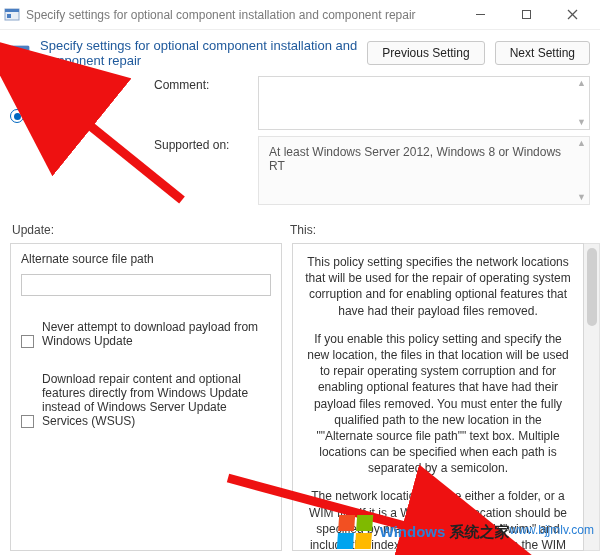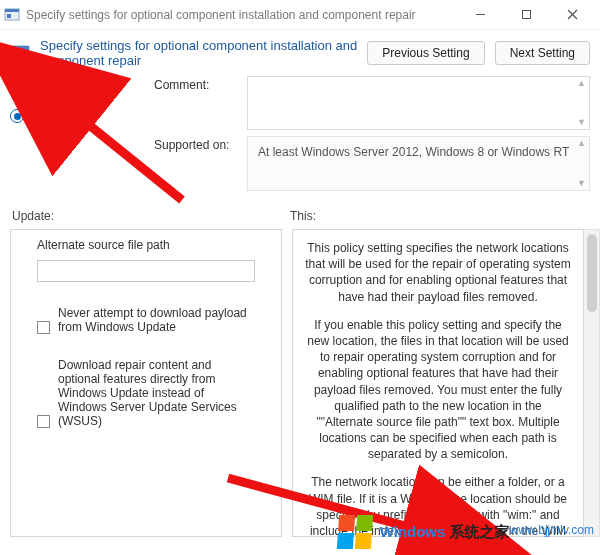--- a/index.html
+++ b/index.html
@@ -61,21 +61,21 @@
   .radio {
     width: 14px; height: 14px; border: 1px solid #7a7a7a; border-radius: 50%;
     display: inline-flex; align-items: center; justify-content: center;
     background: #fff;
   }
   .radio.checked { border-color: #0067c0; }
   .radio.checked::after {
     content: ""; width: 7px; height: 7px; border-radius: 50%; background: #0067c0;
   }
   .right-pane { flex: 1; }
-  .kv-row { display: flex; align-items: flex-start; gap: 5px; margin-bottom: 6px; }
+  .kv-row { display: flex; align-items: flex-start; gap: 16px; margin-bottom: 6px; }
   .kv-label { width: 88px; color: #333; padding-top: 2px; }
   .comment-box {
     flex: 1; height: 54px; border: 1px solid #d8d8d8; background: #fff;
   }
   .support-box {
     flex: 1; min-height: 42px; border: 1px solid #e4e4e4; background: #fbfbfb;
     color: #555; font-size: 12px; padding: 8px 10px 31px 10px; position: relative;
   }
   .mini-tri { color:#b0b0b0; font-size:9px; line-height:9px; }
 
@@ -84,21 +84,21 @@
     color: #444;
   }
   .section-row .opt-label { width: 268px; }
   .content-row {
     display: flex; padding: 2px 0 0 10px; gap: 10px; height: 310px;
   }
   .options-panel {
     width: 272px;
     border: 1px solid #d6d6d6;
     background: #fff;
-    padding: 8px 26px;
+    padding: 8px 10px;
   }
   .options-panel .grp-label { color: #333; margin-bottom: 8px; }
   .txt-input {
     width: 100%; height: 22px; border: 1px solid #c8c8c8; background: #fff;
     margin-bottom: 14px;
   }
   .chk-row { display: flex; align-items: flex-end; gap: 8px; margin-bottom: 12px; color:#333;margin-top:24px; }
   .chk {
     width: 13px; height: 13px; border: 1px solid #888; background: #fff; margin-top: 2px;
     flex: 0 0 13px;

